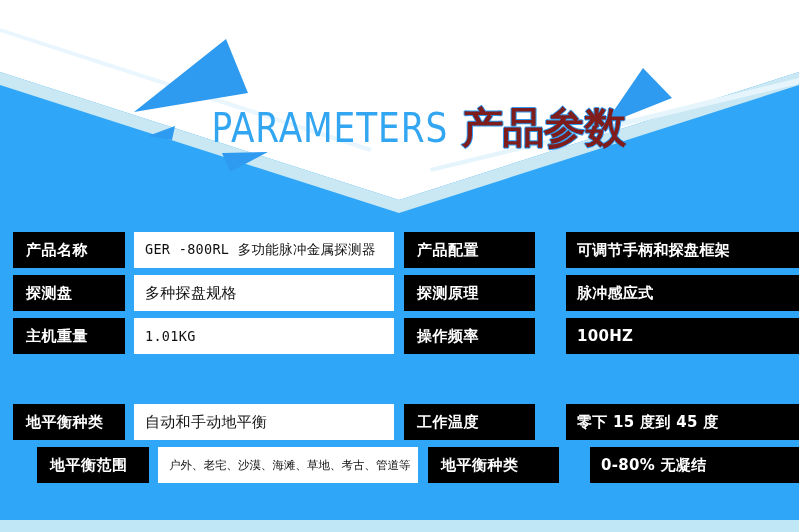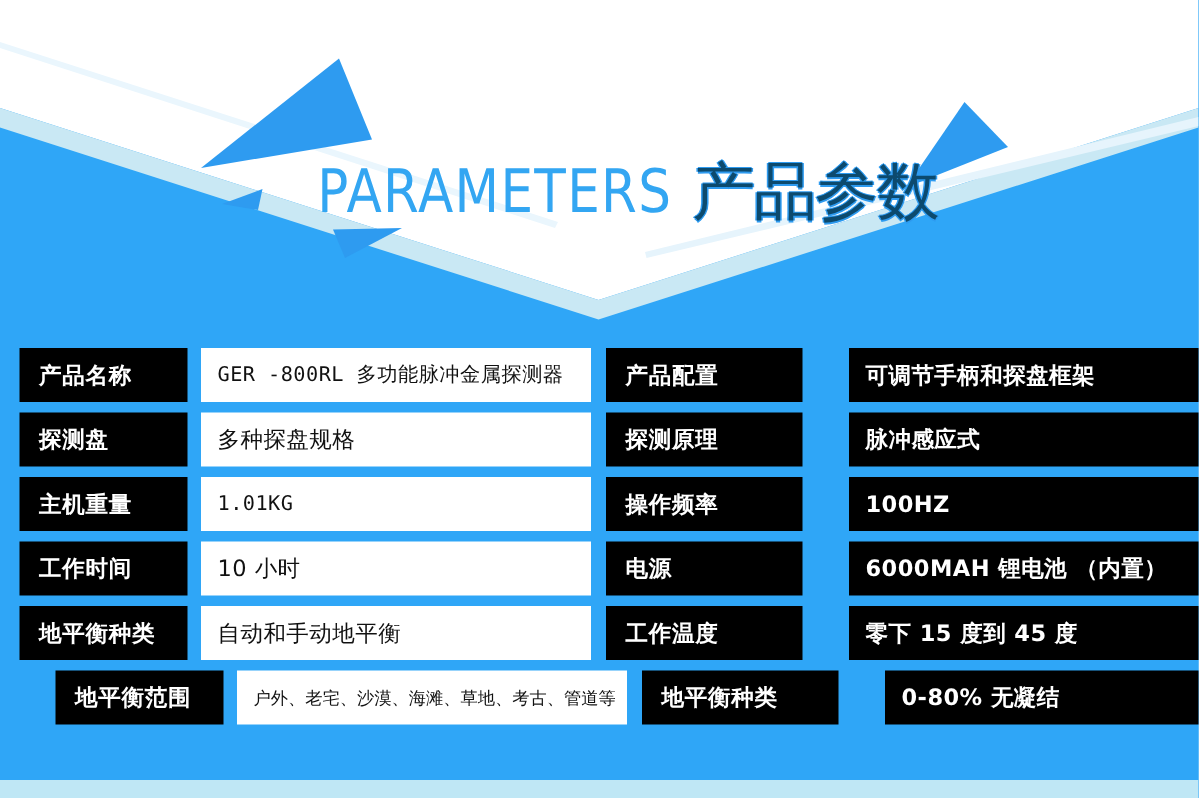--- a/index.html
+++ b/index.html
@@ -54,22 +54,22 @@
     color: #33A6F2;
     font-weight: 400;
     line-height: 1;
     transform: scaleX(0.86);
     transform-origin: right center;
     white-space: nowrap;
   }
   #title-cn {
     font-family: "DejaVu Sans", "Liberation Sans", sans-serif;
     font-size: 42px;
-    color: #0c4a6e;
-    font-weight: 400;
+    color: #7f1d1d;
+    font-weight: 700;
     line-height: 1;
     letter-spacing: -1px;
     white-space: nowrap;
     text-shadow:
       1px 0 0 #2E9BF0, -1px 0 0 #2E9BF0,
       0 1px 0 #2E9BF0, 0 -1px 0 #2E9BF0;
     text-align: center;
   }
 
   
@@ -184,26 +184,20 @@
       <div class="cell cell-value dark c-val-r">脉冲感应式</div>
     </div>
 
     <div class="spec-row" style="top:86px;">
       <div class="cell cell-label c-lab-l">主机重量</div>
       <div class="cell cell-value light c-val-l txt-mono">1.01KG</div>
       <div class="cell cell-label c-lab-r">操作频率</div>
       <div class="cell cell-value dark c-val-r">100HZ</div>
     </div>
 
-    <div class="spec-row" style="top:129px;">
-      <div class="cell cell-label c-lab-l">工作时间</div>
-      <div class="cell cell-value light c-val-l">10 小时</div>
-      <div class="cell cell-label c-lab-r">电源</div>
-      <div class="cell cell-value dark c-val-r">6000MAH 锂电池 （内置）</div>
-    </div>
 
     <div class="spec-row" style="top:172px;">
       <div class="cell cell-label c-lab-l">地平衡种类</div>
       <div class="cell cell-value light c-val-l">自动和手动地平衡</div>
       <div class="cell cell-label c-lab-r">工作温度</div>
       <div class="cell cell-value dark c-val-r">零下 15 度到 45 度</div>
     </div>
 
     <div class="spec-row" style="top:215px;margin-left:24px;">
       <div class="cell cell-label c-lab-l">地平衡范围</div>

